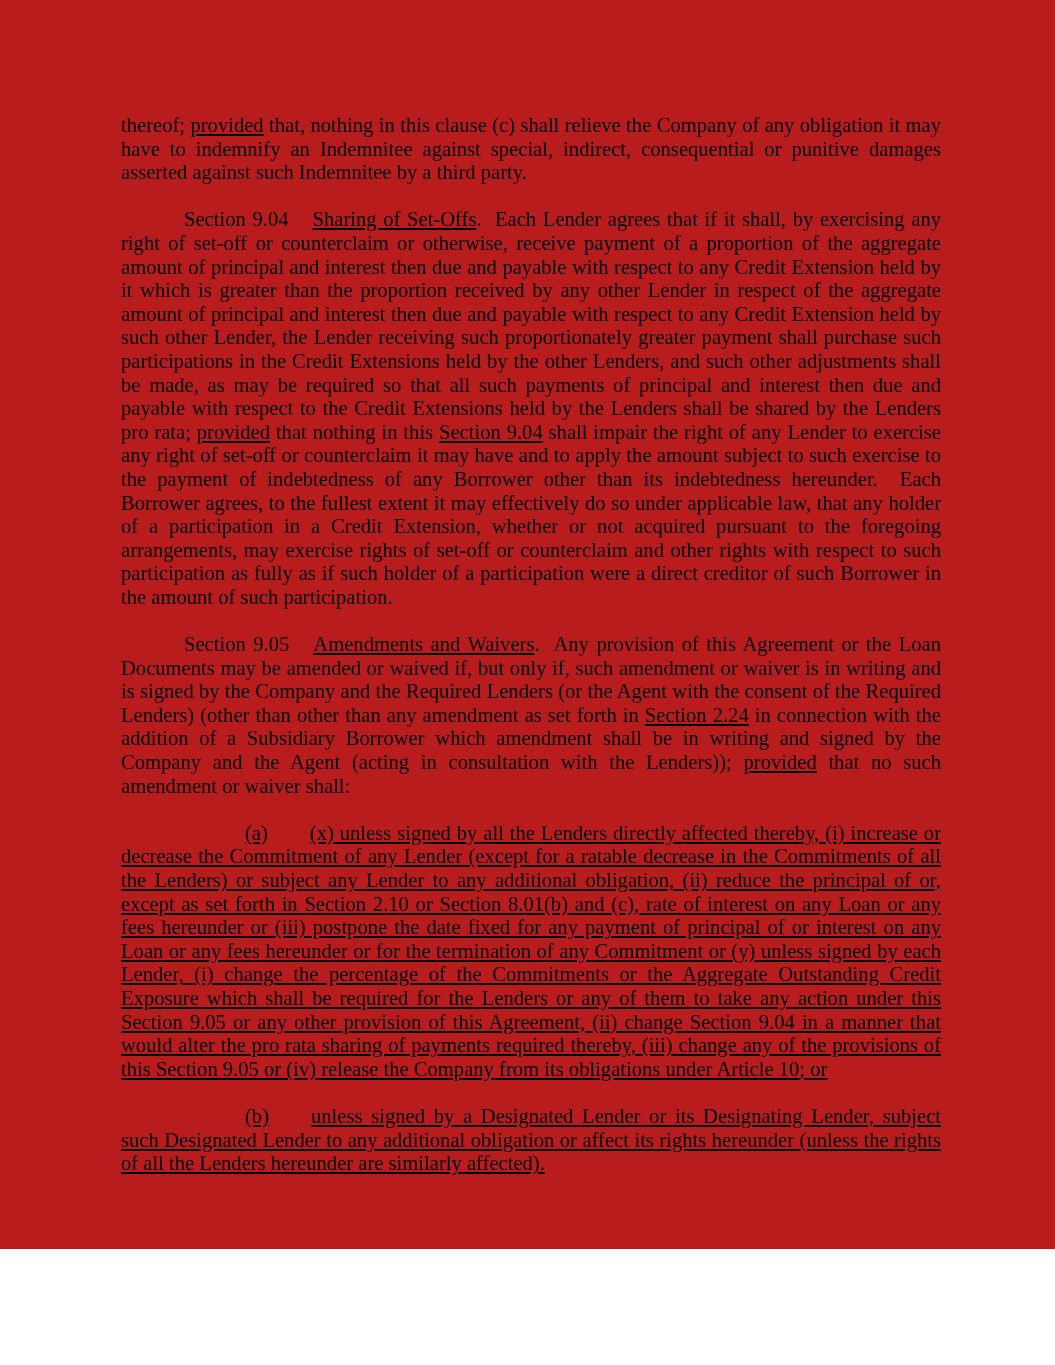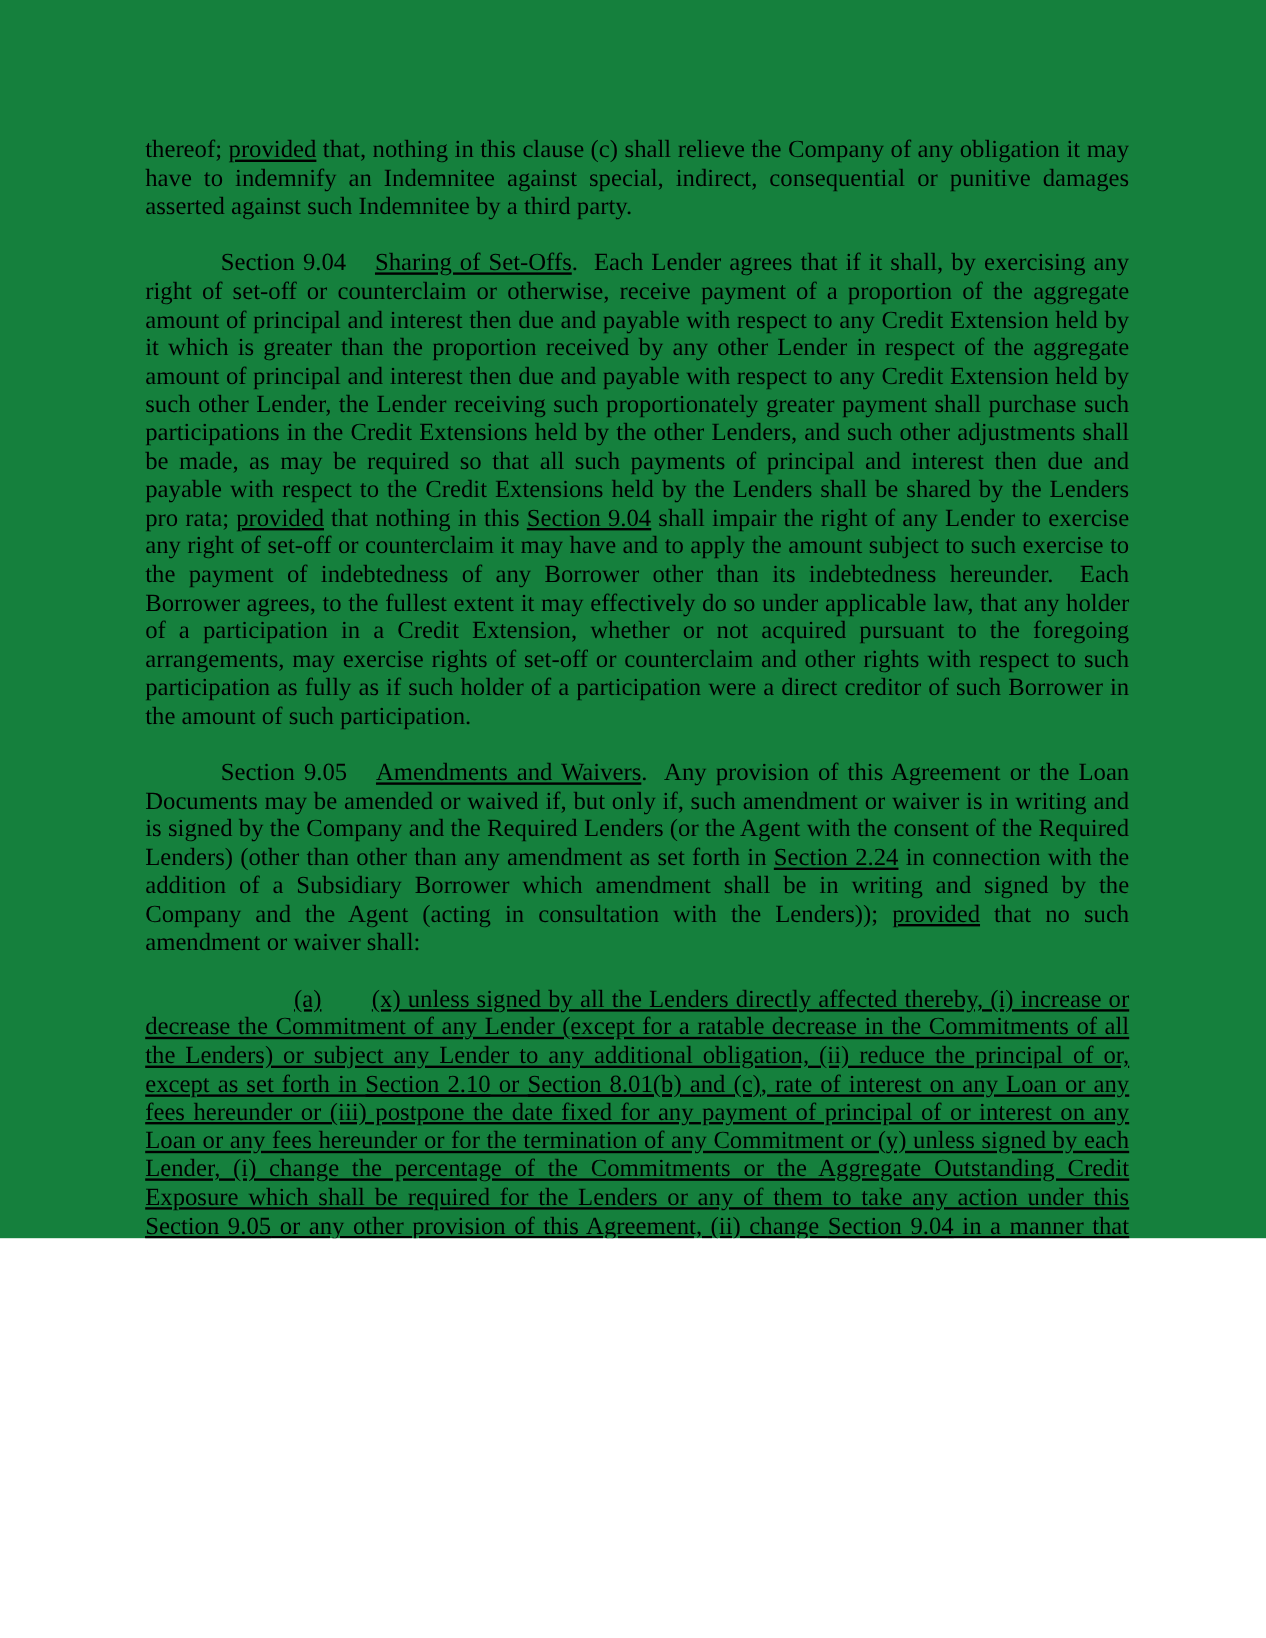--- a/index.html
+++ b/index.html
@@ -3,22 +3,22 @@
 <meta charset="utf-8">
 <style>
   html, body {
     margin: 0;
     padding: 0;
     background: #ffffff;
   }
   .page {
     position: relative;
     width: 1055px;
-    height: 1032px;
-    background: #15803d;
+    height: 1249px;
+    background: #b91c1c;
     overflow: hidden;
     font-family: "Liberation Serif", "DejaVu Serif", serif;
     color: #000000;
   }
   .text-block {
     position: absolute;
     left: 121px;
     top: 114px;
     width: 820px;
     font-size: 20.6px;
@@ -52,15 +52,16 @@
 </style>
 </head>
 <body>
 
 <div class="page">
   <div class="text-block">
       <p class="para indent-flush">thereof; <span class="u">provided</span> that, nothing in this clause (c) shall relieve the Company of any obligation it may have to indemnify an Indemnitee against special, indirect, consequential or punitive damages asserted against such Indemnitee by a third party.</p>
       <p class="para indent-section">Section 9.04<span class="tab" style="width: 24px;"></span><span class="u">Sharing of Set-Offs</span>.&nbsp; Each Lender agrees that if it shall, by exercising any right of set-off or counterclaim or otherwise, receive payment of a proportion of the aggregate amount of principal and interest then due and payable with respect to any Credit Extension held by it which is greater than the proportion received by any other Lender in respect of the aggregate amount of principal and interest then due and payable with respect to any Credit Extension held by such other Lender, the Lender receiving such proportionately greater payment shall purchase such participations in the Credit Extensions held by the other Lenders, and such other adjustments shall be made, as may be required so that all such payments of principal and interest then due and payable with respect to the Credit Extensions held by the Lenders shall be shared by the Lenders pro rata; <span class="u">provided</span> that nothing in this <span class="u">Section 9.04</span> shall impair the right of any Lender to exercise any right of set-off or counterclaim it may have and to apply the amount subject to such exercise to the payment of indebtedness of any Borrower other than its indebtedness hereunder.&nbsp; Each Borrower agrees, to the fullest extent it may effectively do so under applicable law, that any holder of a participation in a Credit Extension, whether or not acquired pursuant to the foregoing arrangements, may exercise rights of set-off or counterclaim and other rights with respect to such participation as fully as if such holder of a participation were a direct creditor of such Borrower in the amount of such participation.</p>
       <p class="para indent-section">Section 9.05<span class="tab" style="width: 24px;"></span><span class="u">Amendments and Waivers</span>.&nbsp; Any provision of this Agreement or the Loan Documents may be amended or waived if, but only if, such amendment or waiver is in writing and is signed by the Company and the Required Lenders (or the Agent with the consent of the Required Lenders) (other than other than any amendment as set forth in <span class="u">Section 2.24</span> in connection with the addition of a Subsidiary Borrower which amendment shall be in writing and signed by the Company and the Agent (acting in consultation with the Lenders)); <span class="u">provided</span> that no such amendment or waiver shall:</p>
       <p class="para indent-list">(a)<span class="tab" style="width: 42px;"></span>(x) unless signed by all the Lenders directly affected thereby, (i) increase or decrease the Commitment of any Lender (except for a ratable decrease in the Commitments of all the Lenders) or subject any Lender to any additional obligation, (ii) reduce the principal of or, except as set forth in <span class="u">Section 2.10</span> or <span class="u">Section 8.01(b)</span> and <span class="u">(c)</span>, rate of interest on any Loan or any fees hereunder or (iii) postpone the date fixed for any payment of principal of or interest on any Loan or any fees hereunder or for the termination of any Commitment or (y) unless signed by each Lender, (i) change the percentage of the Commitments or the Aggregate Outstanding Credit Exposure which shall be required for the Lenders or any of them to take any action under this <span class="u">Section 9.05</span> or any other provision of this Agreement, (ii) change <span class="u">Section 9.04</span> in a manner that would alter the pro rata sharing of payments required thereby, (iii) change any of the provisions of this <span class="u">Section 9.05</span> or (iv) release the Company from its obligations under <span class="u">Article 10</span>; or</p>
+      <p class="para indent-list">(b)<span class="tab" style="width: 42px;"></span>unless signed by a Designated Lender or its Designating Lender, subject such Designated Lender to any additional obligation or affect its rights hereunder (unless the rights of all the Lenders hereunder are similarly affected).</p>
     </div>
   <div class="page-number">63</div>
 </div>
 
 </body></html>

